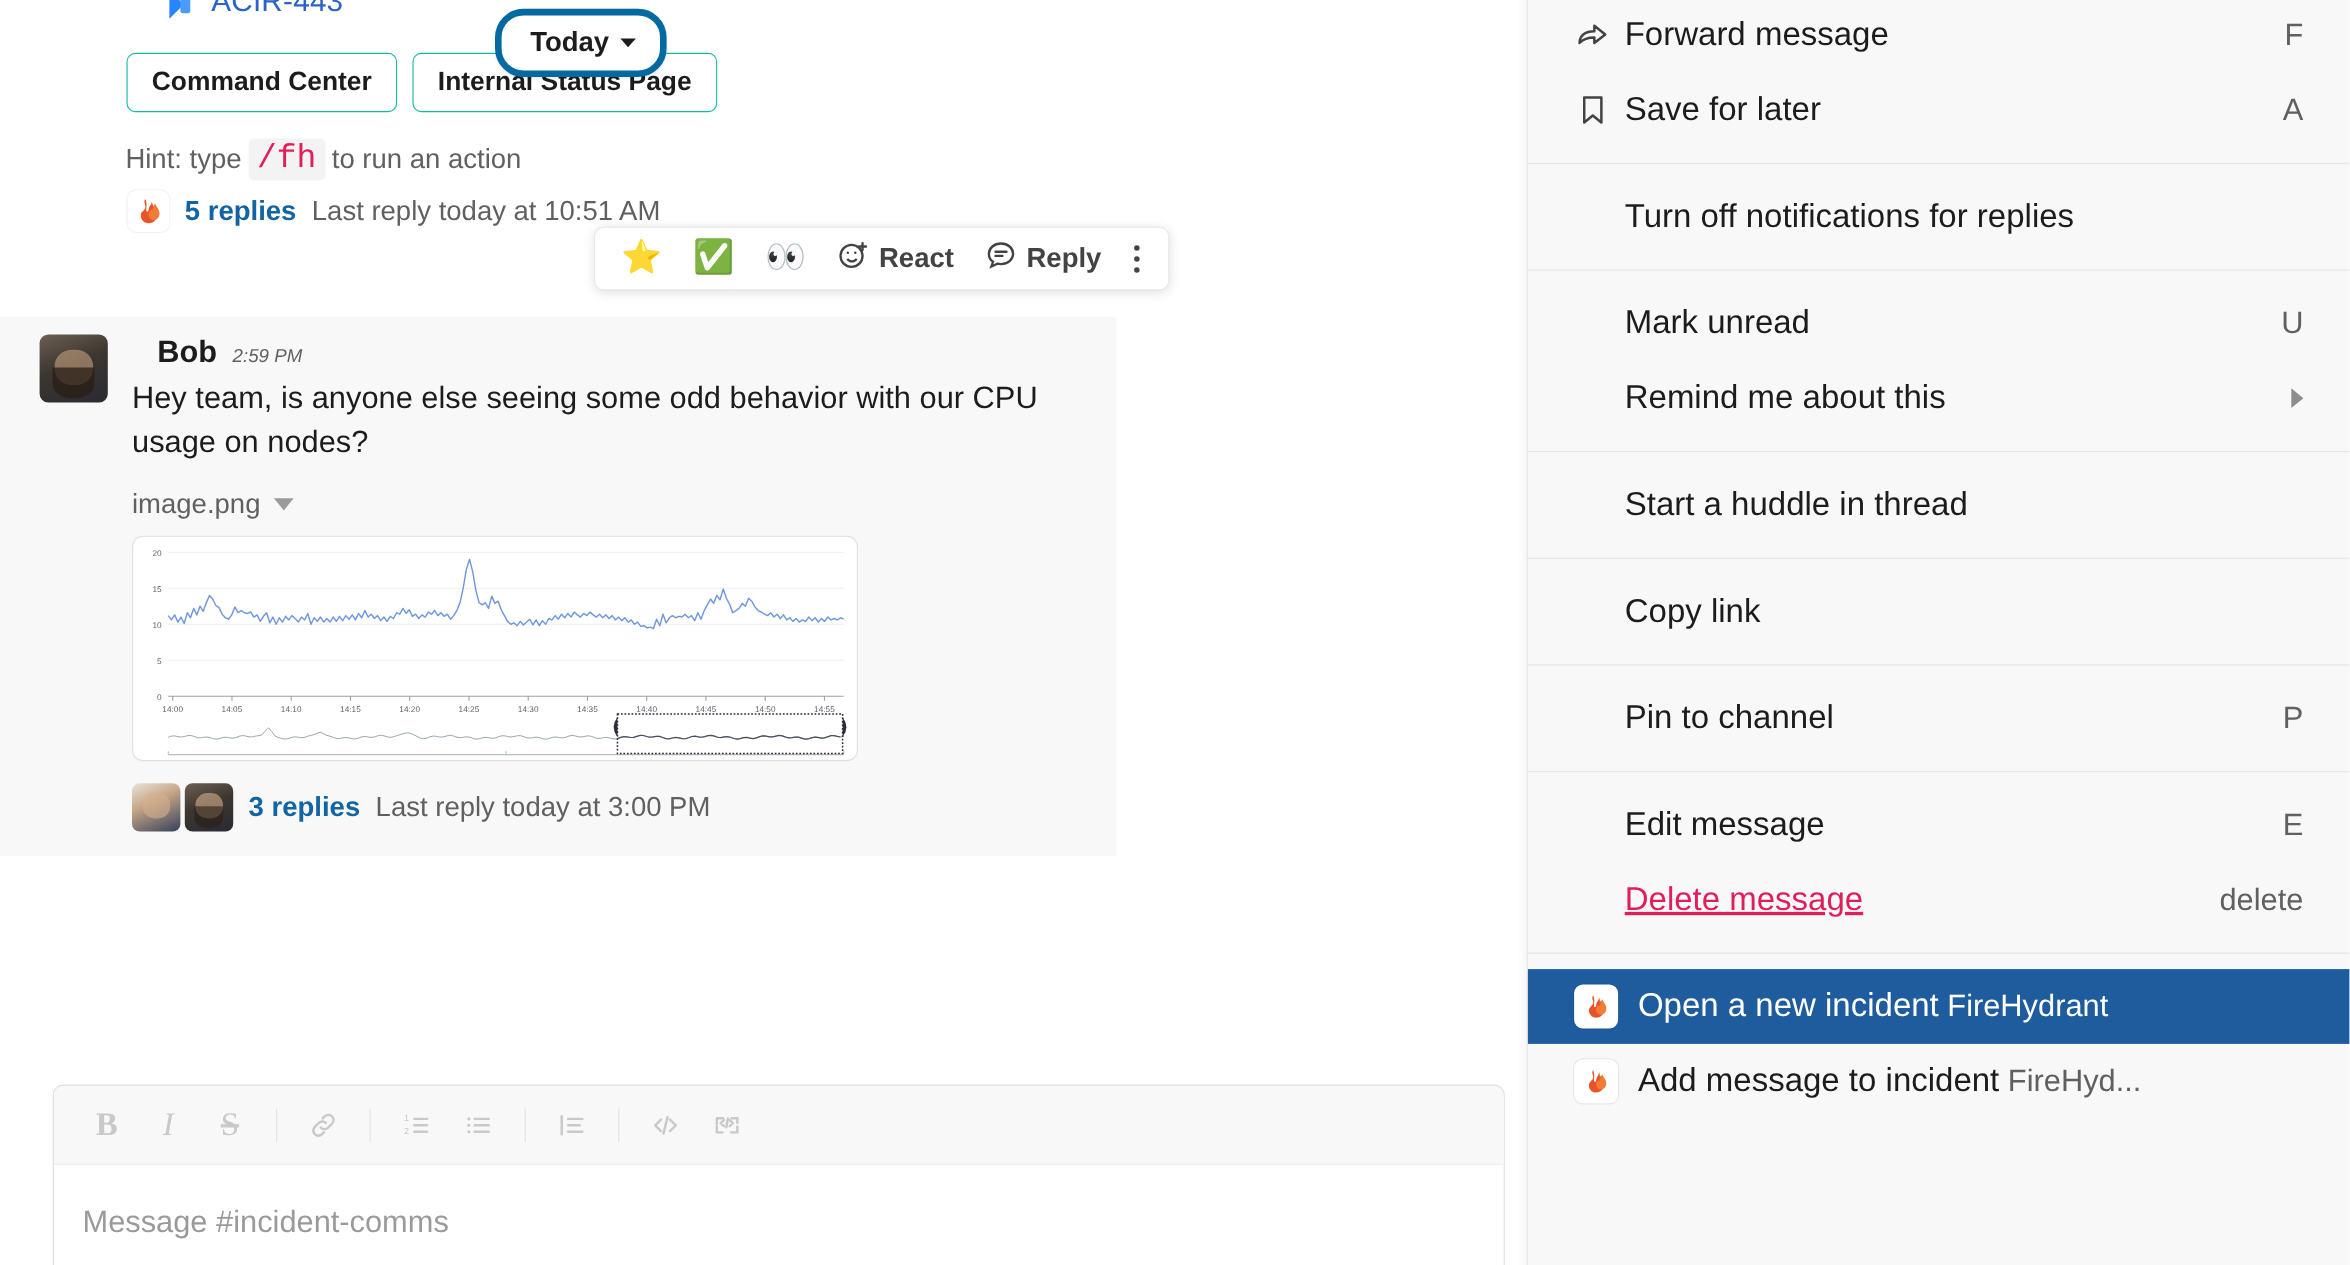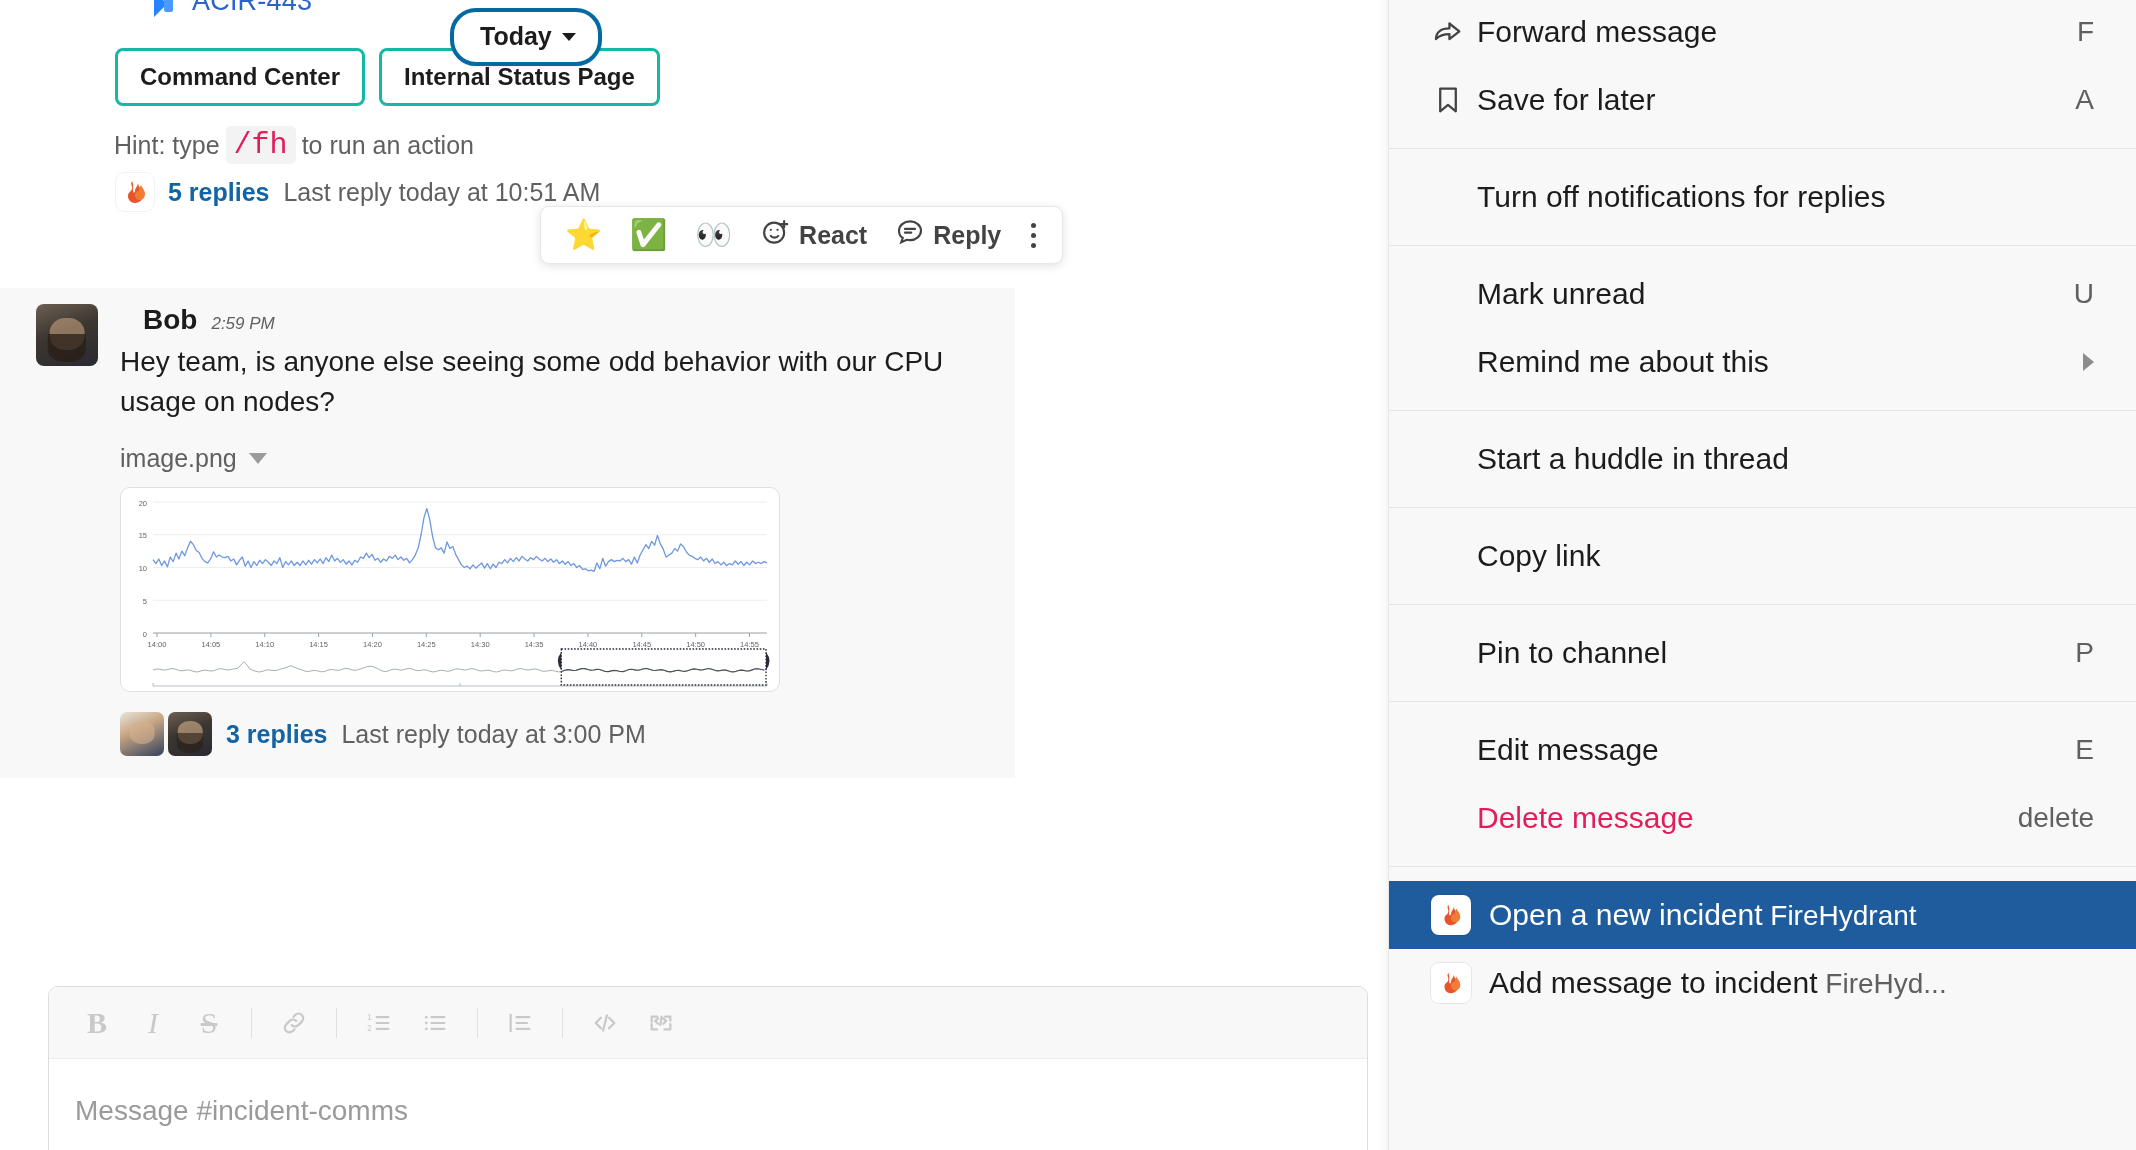--- a/index.html
+++ b/index.html
@@ -42,34 +42,34 @@
     letter-spacing: .2px;
   }
 
   
   .action-row {
     position: absolute; left: 115px; top: 48px;
     display: flex; gap: 14px;
   }
   .act-btn {
     background: #ffffff;
-    border: 3px solid #14b8a6;
+    border: 1px solid #14b8a6;
     border-radius: 8px;
     padding: 13px 22px;
     font-size: 24px; font-weight: 700; color: #1d1c1d;
     font-family: "Liberation Sans", sans-serif;
     line-height: 1.1; cursor: pointer;
     white-space: nowrap;
   }
 
   
   .today-pill {
     position: absolute; left: 450px; top: 8px;
     background: #ffffff;
-    border: 4px solid #0369a1;
+    border: 6px solid #0369a1;
     border-radius: 26px;
     padding: 10px 22px 11px 26px;
     display: flex; align-items: center; gap: 10px;
     box-shadow: 0 1px 3px rgba(0,0,0,.08);
     cursor: pointer; z-index: 6;
   }
   .today-pill .lbl { font-size: 25px; font-weight: 700; color: #1d1c1d; }
   .chev {
     width: 0; height: 0;
     border-left: 7px solid transparent;
@@ -223,21 +223,21 @@
     height: 68px; padding: 0 42px 0 42px;
     cursor: pointer; position: relative;
   }
   .ctx-item .ico { width: 46px; flex:none; display:flex; align-items:center; color:#454245; }
   .ctx-item .ico svg { display:block; }
   .ctx-label {
     font-size: 30px; color: #1d1c1d; flex: 1; white-space: nowrap;
   }
   .ctx-label .app-tag { color: #616061; font-size: 28px; margin-top: 19px; }
   .ctx-accel { font-size: 28px; color: #616061; margin-left: 20px; }
-  .ctx-item.danger .ctx-label { color: #e01e5a; }
+  .ctx-item.danger .ctx-label { color: #e01e5a; text-decoration: underline; }
   .ctx-item.selected { background: #1f5c9e; }
   .ctx-item.selected .ctx-label { color: #ffffff; }
   .ctx-item.selected .ctx-label .app-tag { color: #ffffff; }
   .ctx-chevron-right {
     width:0;height:0;border-top:9px solid transparent;border-bottom:9px solid transparent;
     border-left:11px solid #8d8d8d;
   }
   .app-icon {
     width: 40px; height: 40px; border-radius: 8px; background: #ffffff;
     display:flex; align-items:center; justify-content:center; flex:none;

